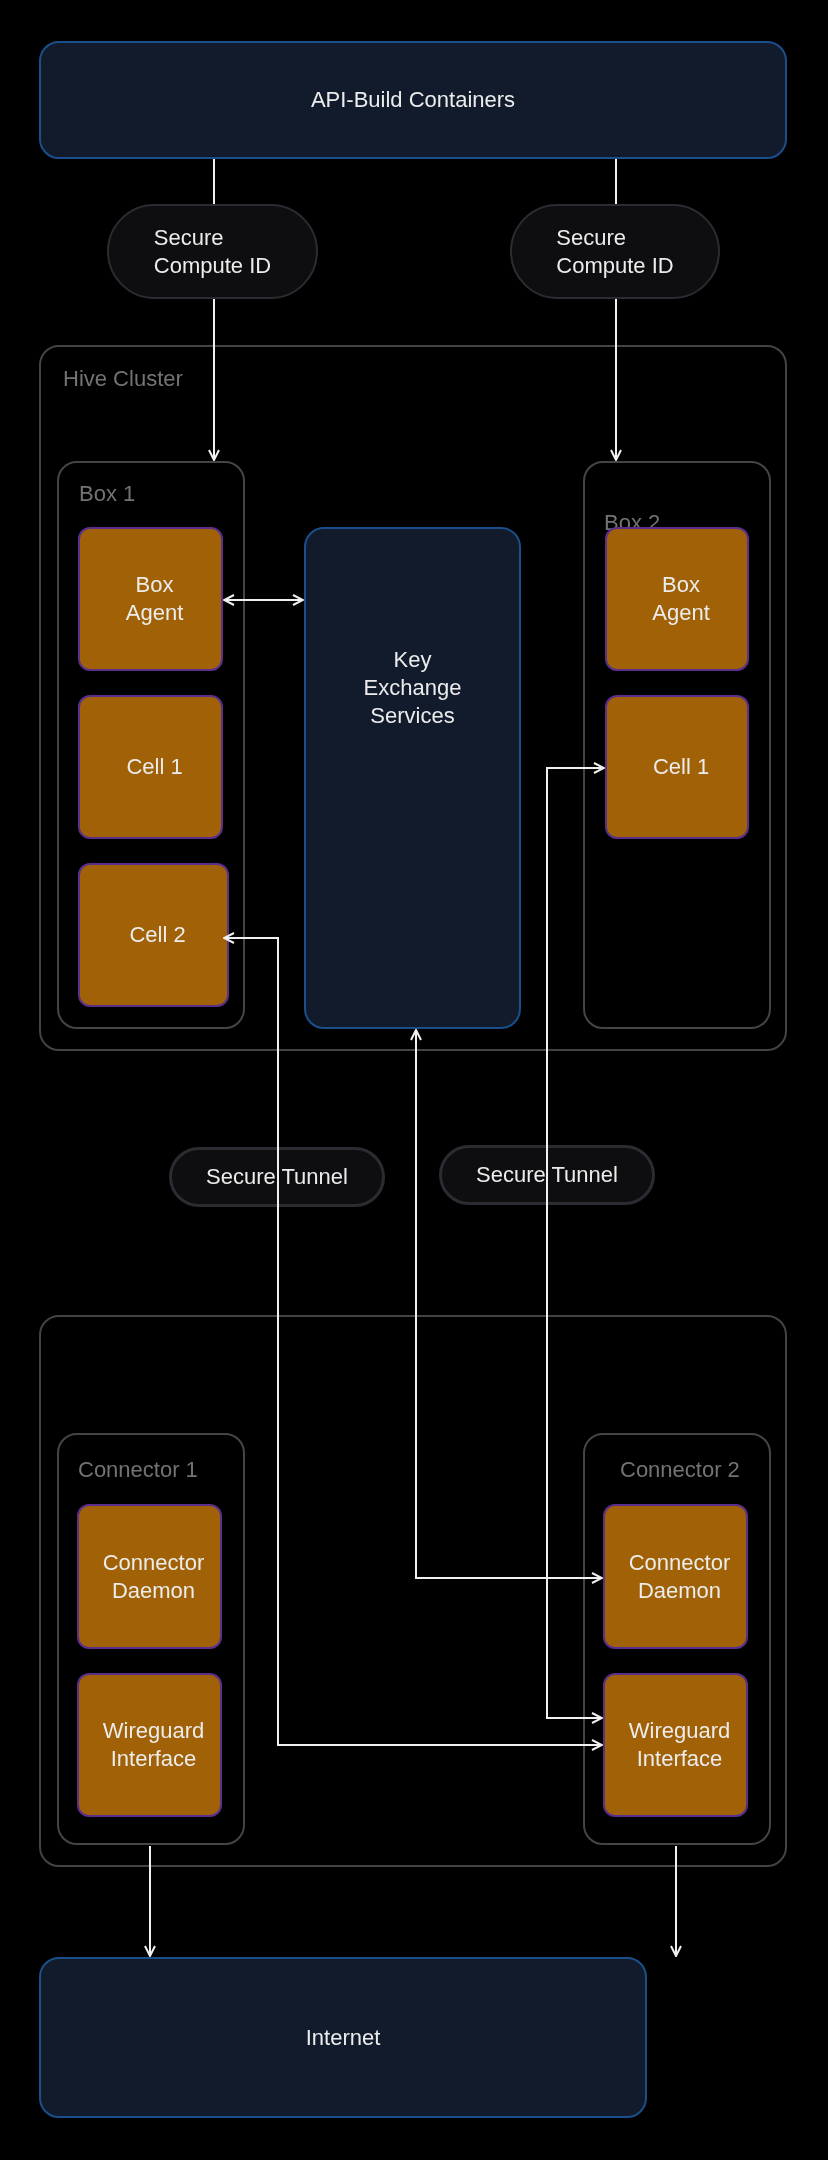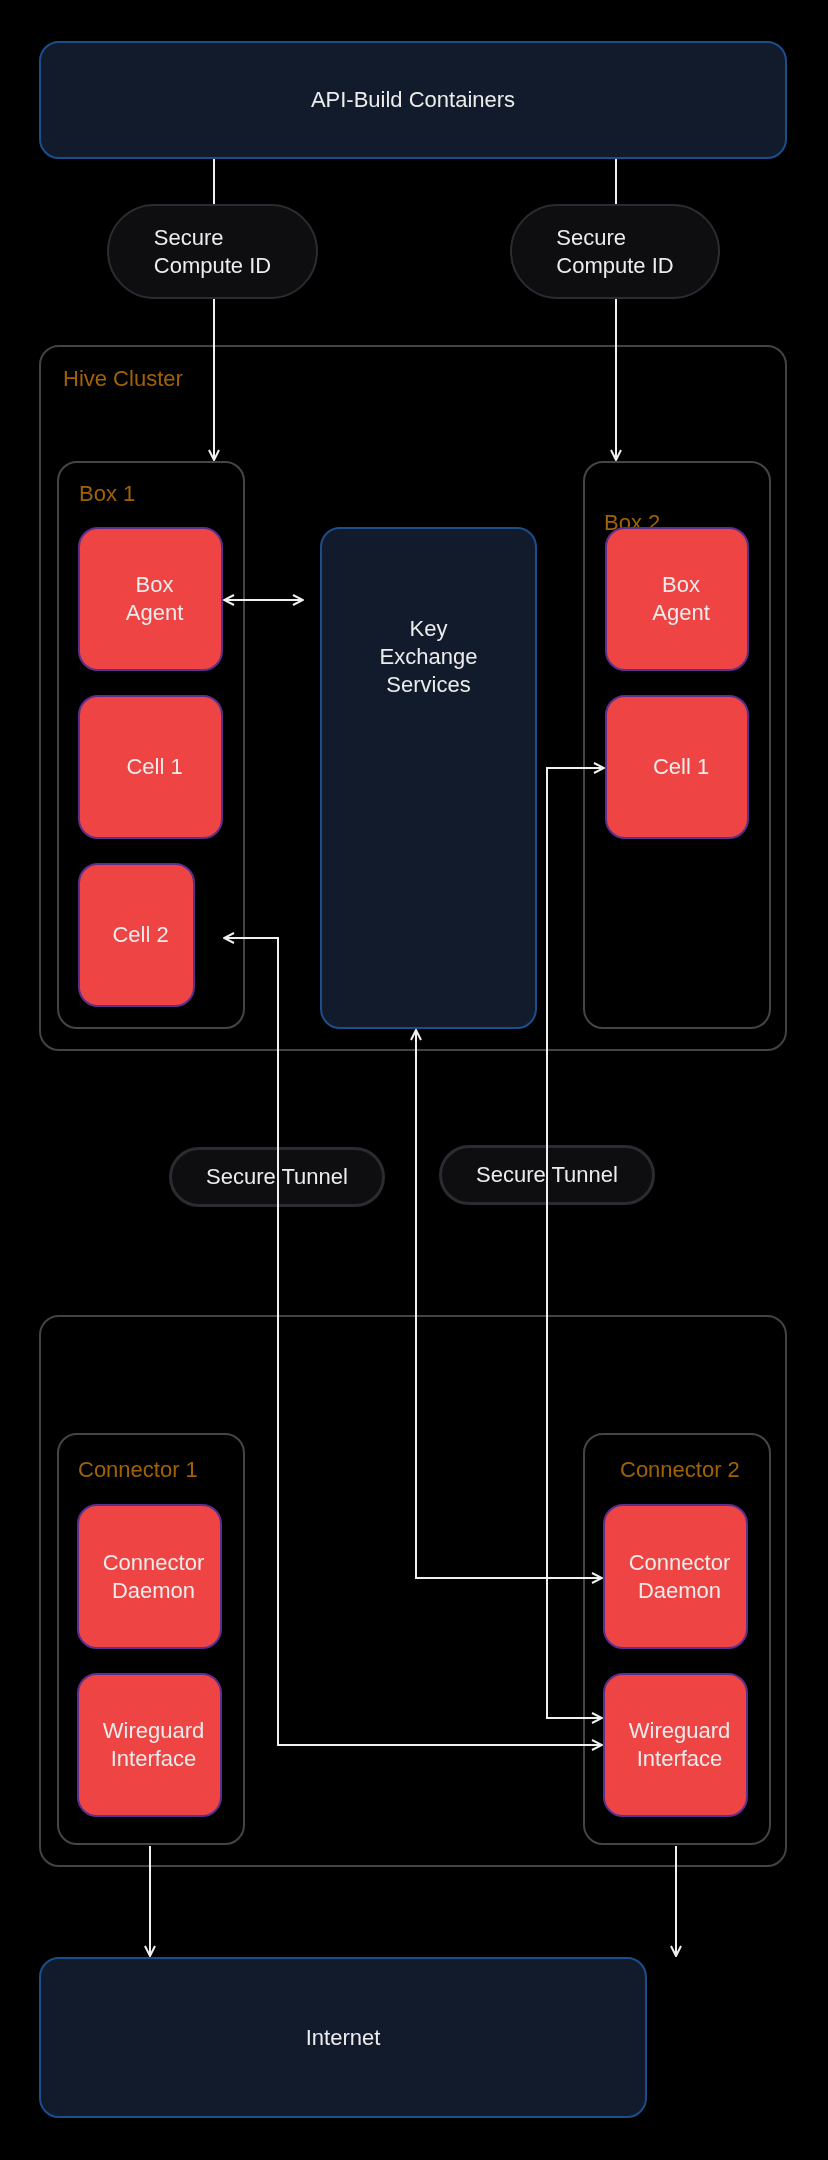--- a/index.html
+++ b/index.html
@@ -4,28 +4,28 @@
 <style>
   html, body { margin: 0; padding: 0; background: #000; }
   body { width: 828px; height: 2160px; position: relative; overflow: hidden;
          font-family: "Liberation Sans", "DejaVu Sans", sans-serif; color: #ececec; }
   .abs { position: absolute; box-sizing: border-box; }
   .blue { background: #121b2c; border: 2px solid #1b4f8c; border-radius: 20px;
           display: flex; align-items: center; justify-content: center; text-align: center;
           font-size: 22px; line-height: 28px; }
   .group { border: 2px solid #434343; border-radius: 20px; }
   .sub { border: 2px solid #454545; border-radius: 20px; }
-  .cell { background: #ef4444; border: 2px solid #5b2f8c; border-radius: 20px;
+  .cell { background: #a16207; border: 2px solid #5b2f8c; border-radius: 12px;
           display: flex; align-items: center; justify-content: center; text-align: center;
           font-size: 22px; line-height: 28px; white-space: pre-line; padding-left: 8px; }
   .pill { background: #0e0e10; border: 2px solid #2d2b31; border-radius: 60px;
           display: flex; align-items: center; justify-content: center; text-align: left;
           font-size: 22px; line-height: 28px; white-space: pre-line; }
   .pill.thick { border-width: 3px; }
-  .label { font-size: 22px; line-height: 26px; color: #a16207; }
+  .label { font-size: 22px; line-height: 26px; color: #737373; }
   svg.wires { position: absolute; left: 0; top: 0; pointer-events: none; }
 </style>
 </head>
 <body>
 
 <div class="abs blue" style="left:39px;top:41px;width:748px;height:118px;">
   <span>API-Build Containers</span>
 </div>
 
 <div class="abs pill" style="left:107px;top:204px;width:211px;height:95px;">
@@ -38,23 +38,23 @@
 </div>
 
 <div class="abs group" style="left:39px;top:345px;width:748px;height:706px;"></div>
 <div class="abs label" style="left:63px;top:366px;">Hive Cluster</div>
 
 <div class="abs sub" style="left:57px;top:461px;width:188px;height:568px;"></div>
 <div class="abs label" style="left:79px;top:481px;">Box 1</div>
 <div class="abs cell" style="left:78px;top:527px;width:145px;height:144px;">Box
 Agent</div>
 <div class="abs cell" style="left:78px;top:695px;width:145px;height:144px;">Cell 1</div>
-<div class="abs cell" style="left:78px;top:863px;width:117px;height:144px;">Cell 2</div>
+<div class="abs cell" style="left:78px;top:863px;width:151px;height:144px;">Cell 2</div>
 
-<div class="abs blue" style="left:304px;top:527px;width:217px;height:502px;align-items:flex-start;padding-top:86px;white-space:pre-line;margin-left:16px;">
+<div class="abs blue" style="left:304px;top:527px;width:217px;height:502px;align-items:flex-start;padding-top:117px;white-space:pre-line;">
   <span>Key
 Exchange
 Services</span>
 </div>
 
 <div class="abs sub" style="left:583px;top:461px;width:188px;height:568px;"></div>
 <div class="abs label" style="left:604px;top:481px;margin-top:29px;">Box 2</div>
 <div class="abs cell" style="left:605px;top:527px;width:144px;height:144px;">Box
 Agent</div>
 <div class="abs cell" style="left:605px;top:695px;width:144px;height:144px;">Cell 1</div>

